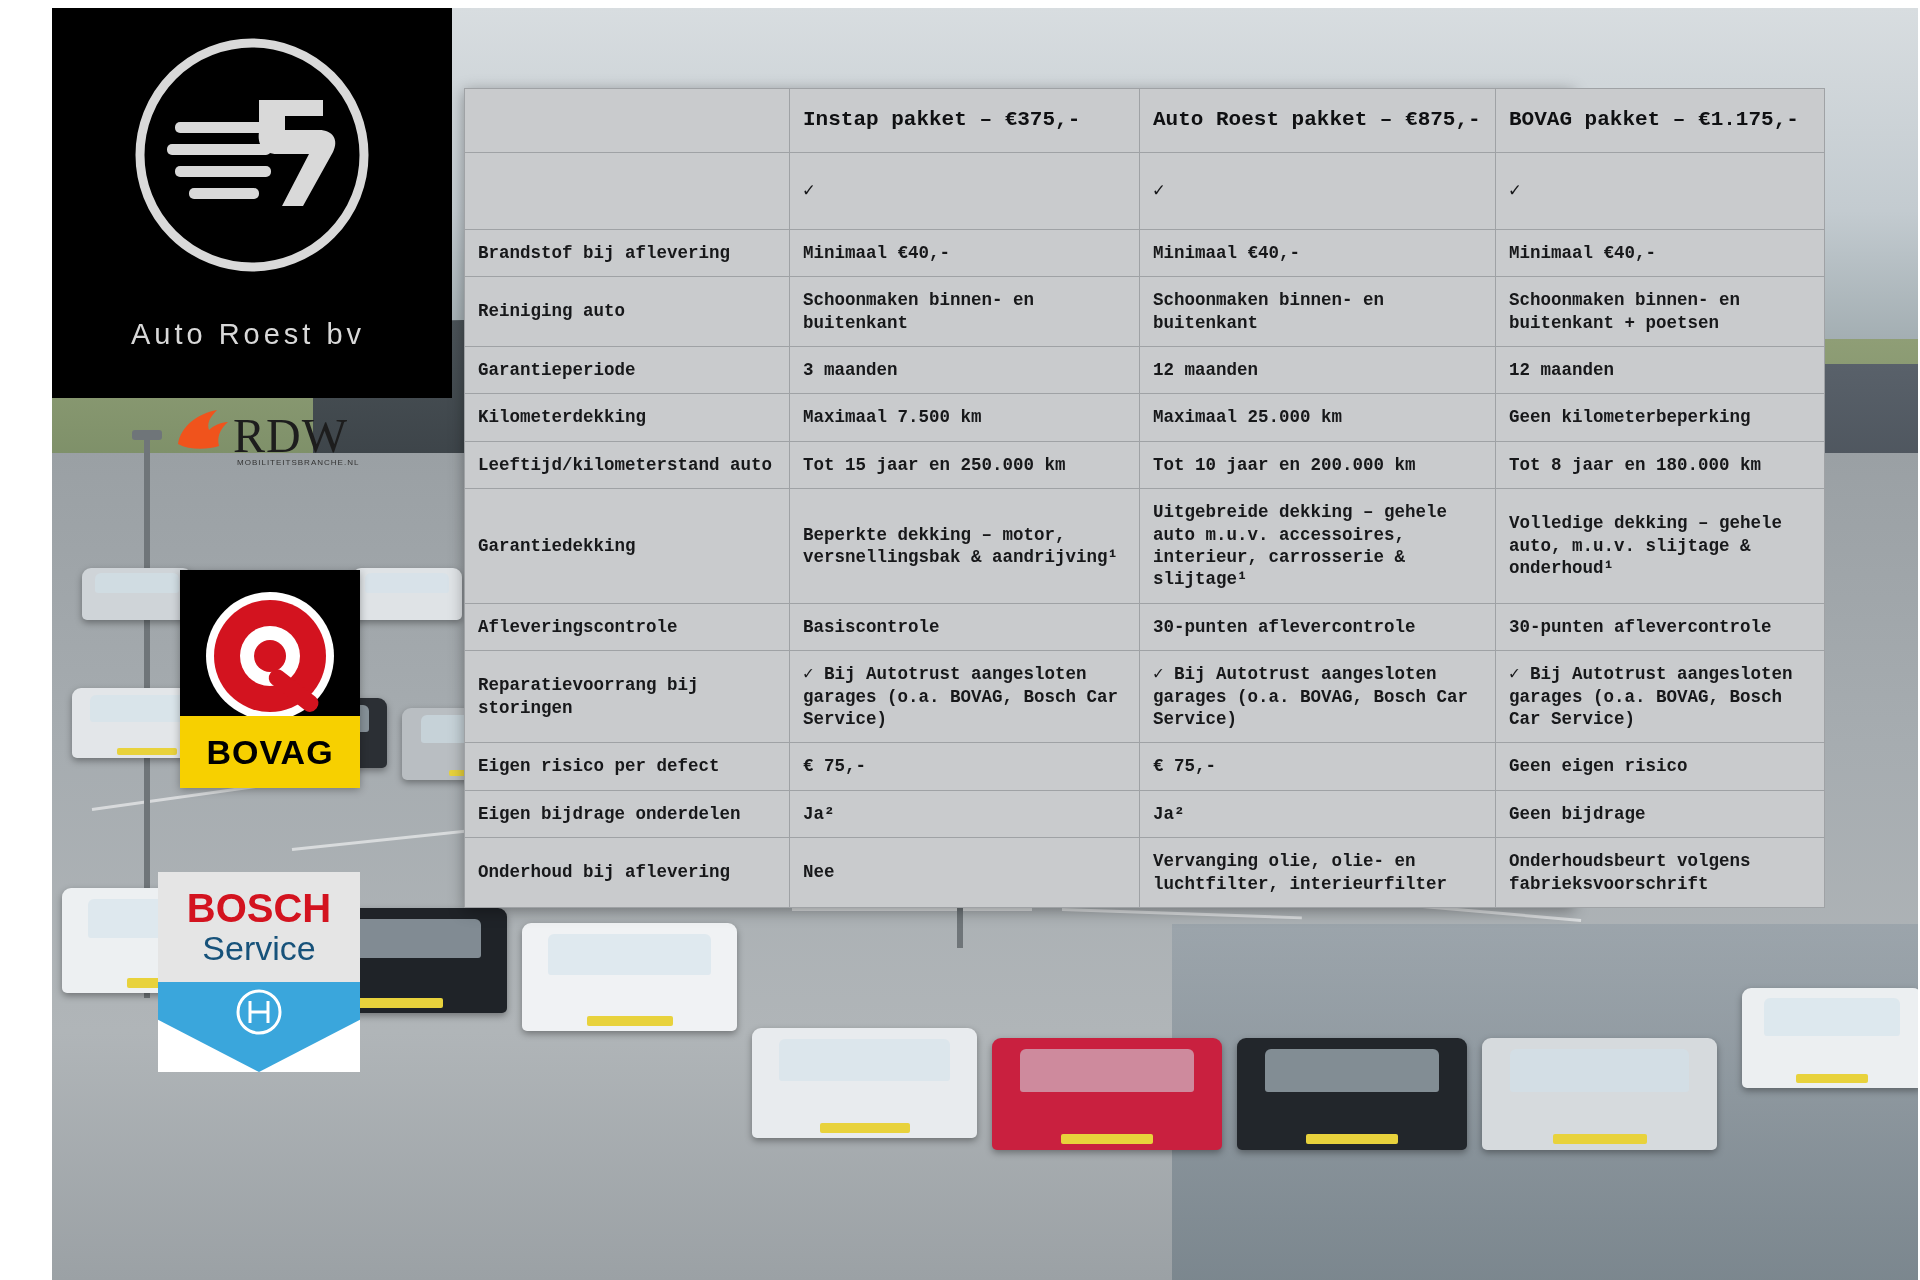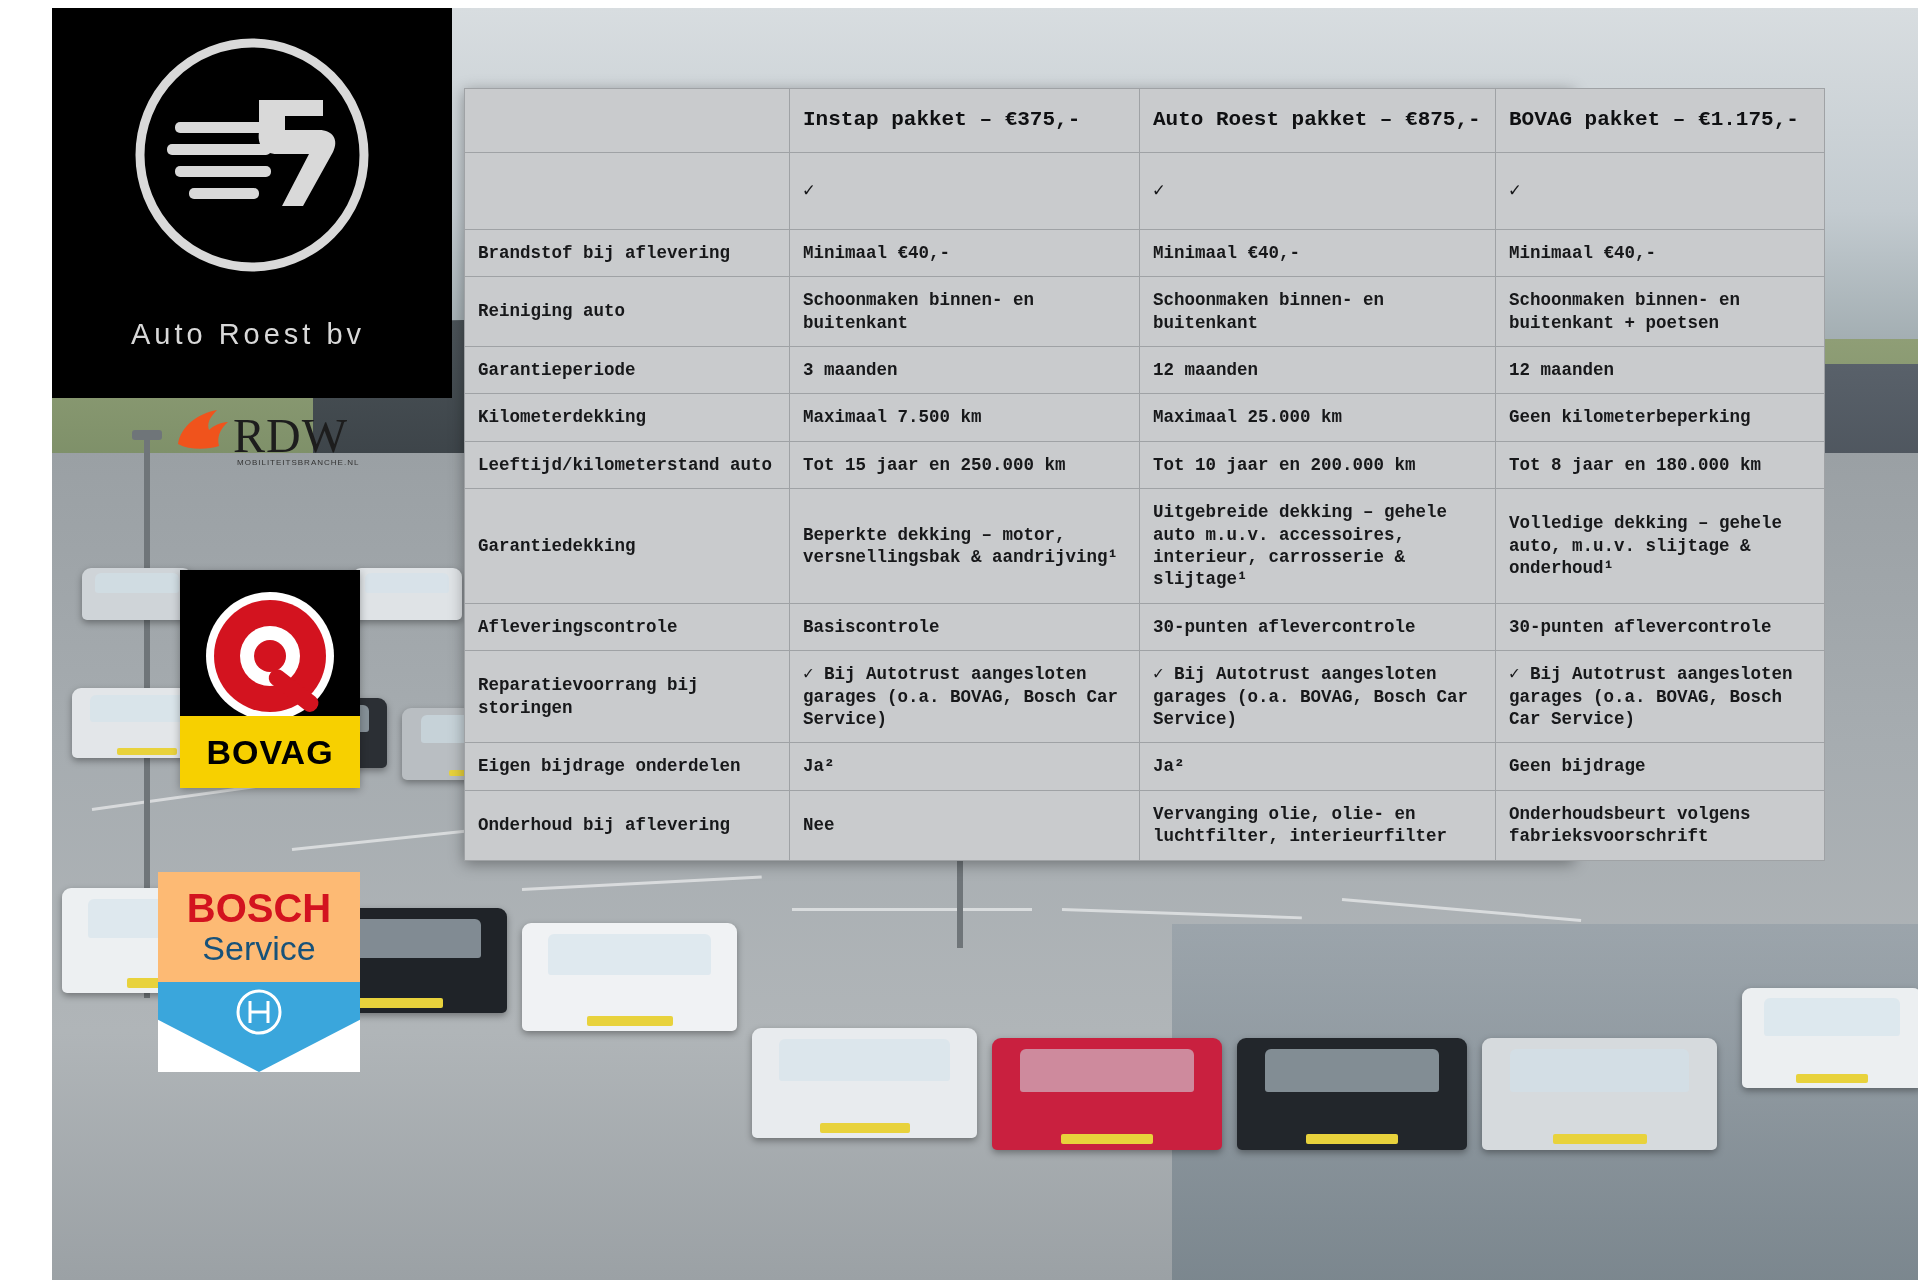--- a/index.html
+++ b/index.html
@@ -185,21 +185,21 @@
     position: absolute;
     left: 158px;
     top: 872px;
     width: 202px;
     height: 200px;
     background: #ffffff;
   }
   #bosch-badge .band {
     position: absolute;
     left: 0; top: 0; width: 100%; height: 118px;
-    background: #fdba74;
+    background: #e5e5e5;
     text-align: center;
   }
   #bosch-badge .bosch-word {
     color: #d3131f;
     font-weight: bold;
     font-size: 40px;
     letter-spacing: 0px;
     margin-top: 14px;
   }
   #bosch-badge .service-word {
@@ -463,20 +463,26 @@
           <td>30-punten aflevercontrole</td>
           <td>30-punten aflevercontrole</td>
         </tr>
         <tr>
           <td>Reparatievoorrang bij storingen</td>
           <td>✓ Bij Autotrust aangesloten garages (o.a. BOVAG, Bosch Car Service)</td>
           <td>✓ Bij Autotrust aangesloten garages (o.a. BOVAG, Bosch Car Service)</td>
           <td>✓ Bij Autotrust aangesloten garages (o.a. BOVAG, Bosch Car Service)</td>
         </tr>
         <tr>
+          <td>Eigen risico per defect</td>
+          <td>€ 75,-</td>
+          <td>€ 75,-</td>
+          <td>Geen eigen risico</td>
+        </tr>
+        <tr>
           <td>Eigen bijdrage onderdelen</td>
           <td>Ja²</td>
           <td>Ja²</td>
           <td>Geen bijdrage</td>
         </tr>
         <tr>
           <td>Onderhoud bij aflevering</td>
           <td>Nee</td>
           <td>Vervanging olie, olie- en luchtfilter, interieurfilter</td>
           <td>Onderhoudsbeurt volgens fabrieksvoorschrift</td>

